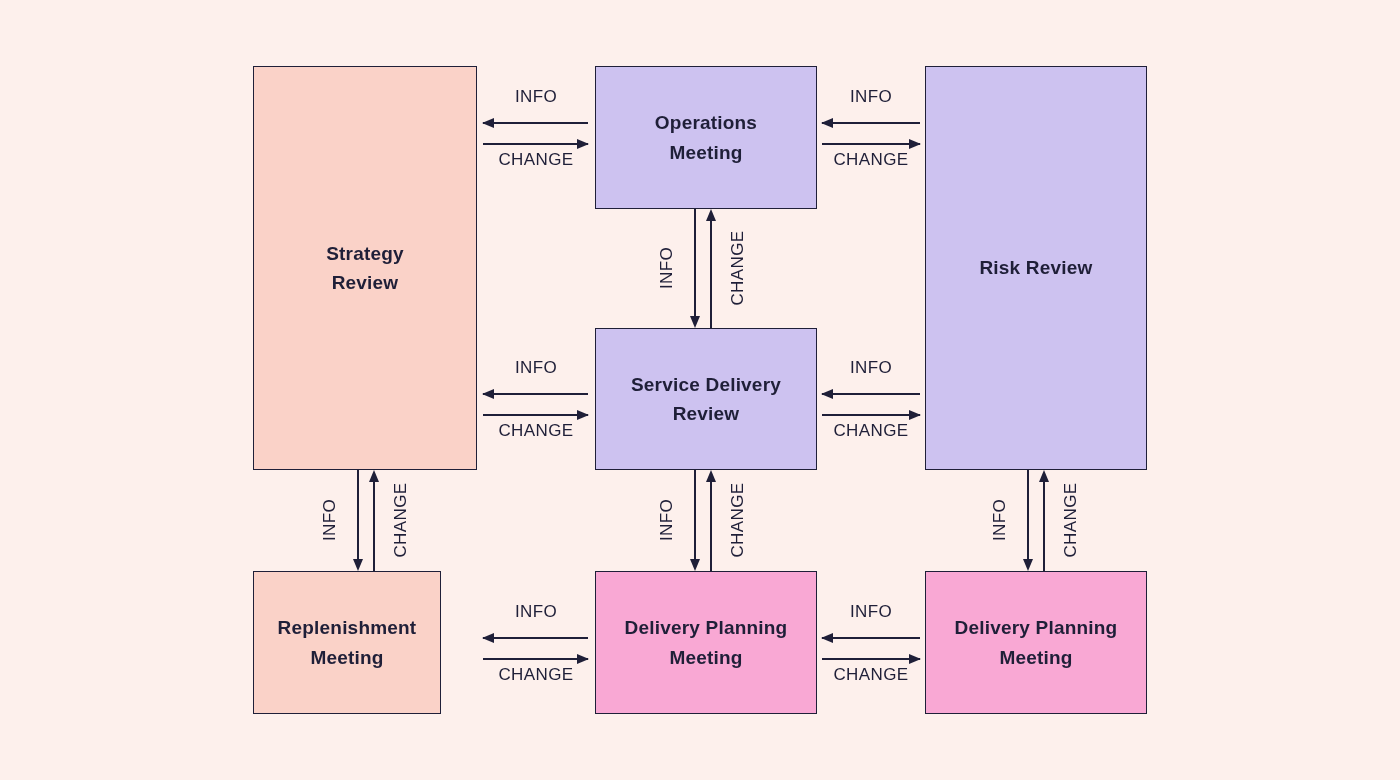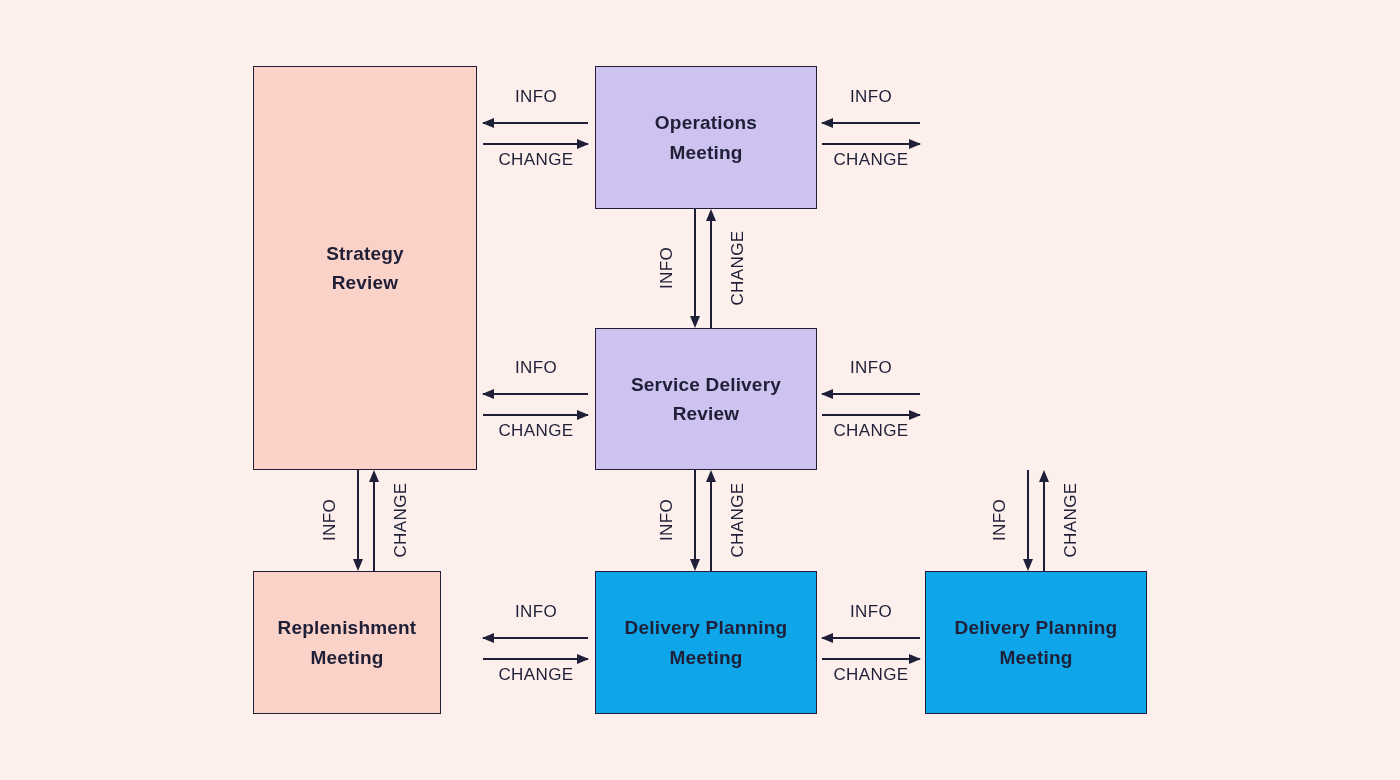--- a/index.html
+++ b/index.html
@@ -21,21 +21,21 @@
     position: absolute;
     border: 1.5px solid #1f1f38;
     display: flex;
     align-items: center;
     justify-content: center;
     text-align: center;
     padding: 8px;
   }
   .peach    { background: #fad2c8; }
   .lavender { background: #cdc2f0; }
-  .pink     { background: #0ea5e9; }
+  .pink     { background: #f9a8d4; }
 
   .lbl {
     font-weight: 700;
     font-size: 19px;
     line-height: 1.55;
     white-space: pre-line;
     letter-spacing: 0.2px;
   }
 
   
@@ -91,20 +91,23 @@
   <div class="box peach" style="left:253px;top:66px;width:224px;height:404px">
     <span class="lbl">Strategy
 Review</span>
   </div>
 
   <div class="box lavender" style="left:595px;top:66px;width:222px;height:143px">
     <span class="lbl">Operations
 Meeting</span>
   </div>
 
+  <div class="box lavender" style="left:925px;top:66px;width:222px;height:404px">
+    <span class="lbl">Risk Review</span>
+  </div>
 
   <div class="box lavender" style="left:595px;top:328px;width:222px;height:142px">
     <span class="lbl">Service Delivery
 Review</span>
   </div>
 
   <div class="box peach" style="left:253px;top:571px;width:188px;height:143px">
     <span class="lbl">Replenishment
 Meeting</span>
   </div>

